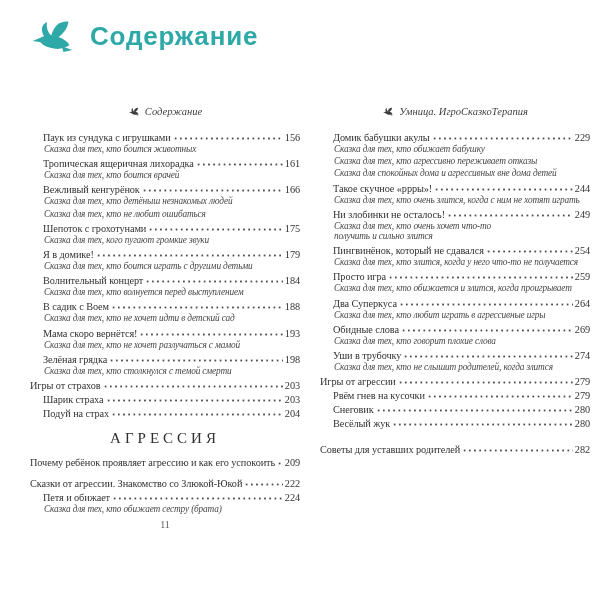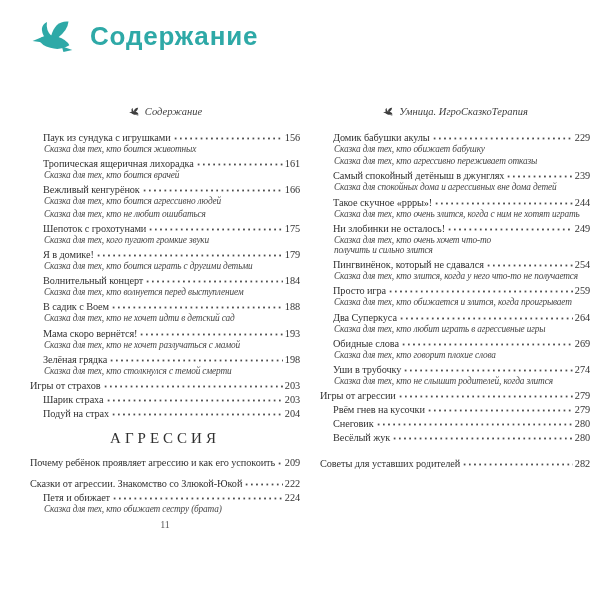--- a/index.html
+++ b/index.html
@@ -82,21 +82,21 @@
             <span class="t">Тропическая ящеричная лихорадка</span>
             <span class="leader"></span>
             <span class="pg">161</span>
           </div>
           <div class="sub">Сказка для тех, кто боится врачей</div>
           <div class="row indent">
             <span class="t">Вежливый кенгурёнок</span>
             <span class="leader"></span>
             <span class="pg">166</span>
           </div>
-          <div class="sub">Сказка для тех, кто боится агрессивно людей</div>
+          <div class="sub">Сказка для тех, кто детёныш незнакомых людей</div>
           <div class="sub">Сказка для тех, кто не любит ошибаться</div>
           <div class="row indent">
             <span class="t">Шепоток с грохотунами</span>
             <span class="leader"></span>
             <span class="pg">175</span>
           </div>
           <div class="sub">Сказка для тех, кого пугают громкие звуки</div>
           <div class="row indent">
             <span class="t">Я в домике!</span>
             <span class="leader"></span>
@@ -176,25 +176,20 @@
         <span>Умница. ИгроСказкоТерапия</span>
       </div>
       <div class="entries" id="right-entries">
           <div class="row indent">
             <span class="t">Домик бабушки акулы</span>
             <span class="leader"></span>
             <span class="pg">229</span>
           </div>
           <div class="sub">Сказка для тех, кто обижает бабушку</div>
           <div class="sub">Сказка для тех, кто агрессивно переживает отказы</div>
-          <div class="row indent">
-            <span class="t">Самый спокойный детёныш в джунглях</span>
-            <span class="leader"></span>
-            <span class="pg">239</span>
-          </div>
           <div class="sub">Сказка для спокойных дома и агрессивных вне дома детей</div>
           <div class="row indent">
             <span class="t">Такое скучное «ррры»!</span>
             <span class="leader"></span>
             <span class="pg">244</span>
           </div>
           <div class="sub">Сказка для тех, кто очень злится, когда с ним не хотят играть</div>
           <div class="row indent">
             <span class="t">Ни злобинки не осталось!</span>
             <span class="leader"></span>

